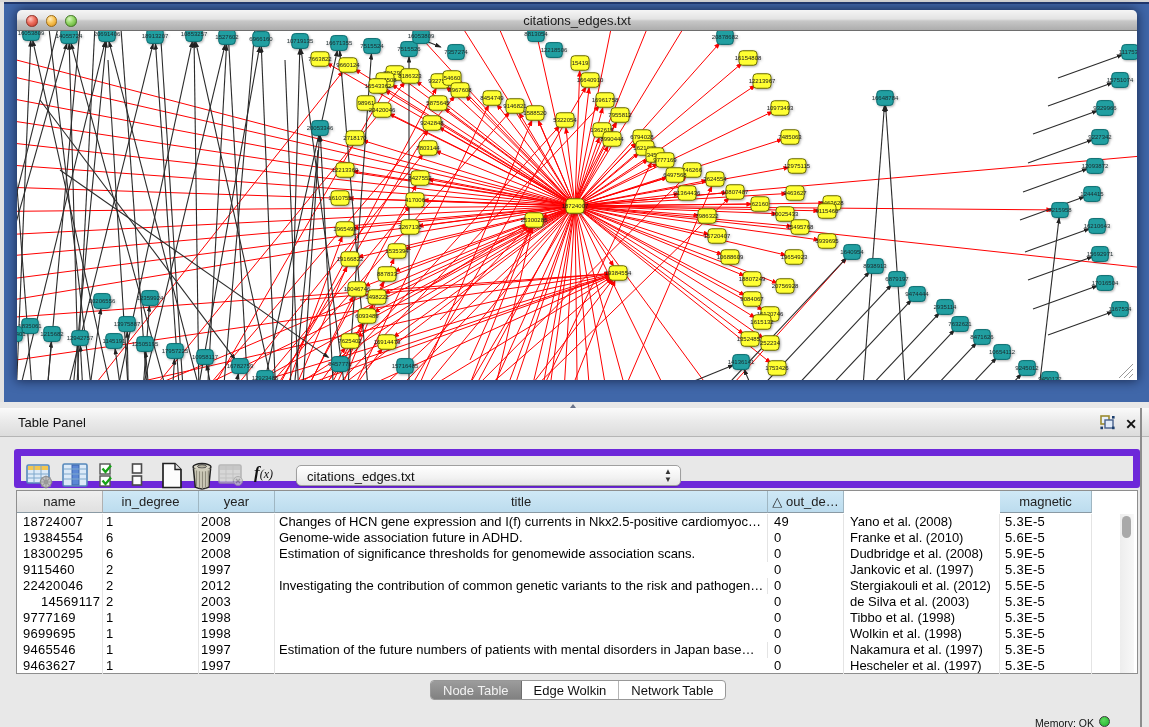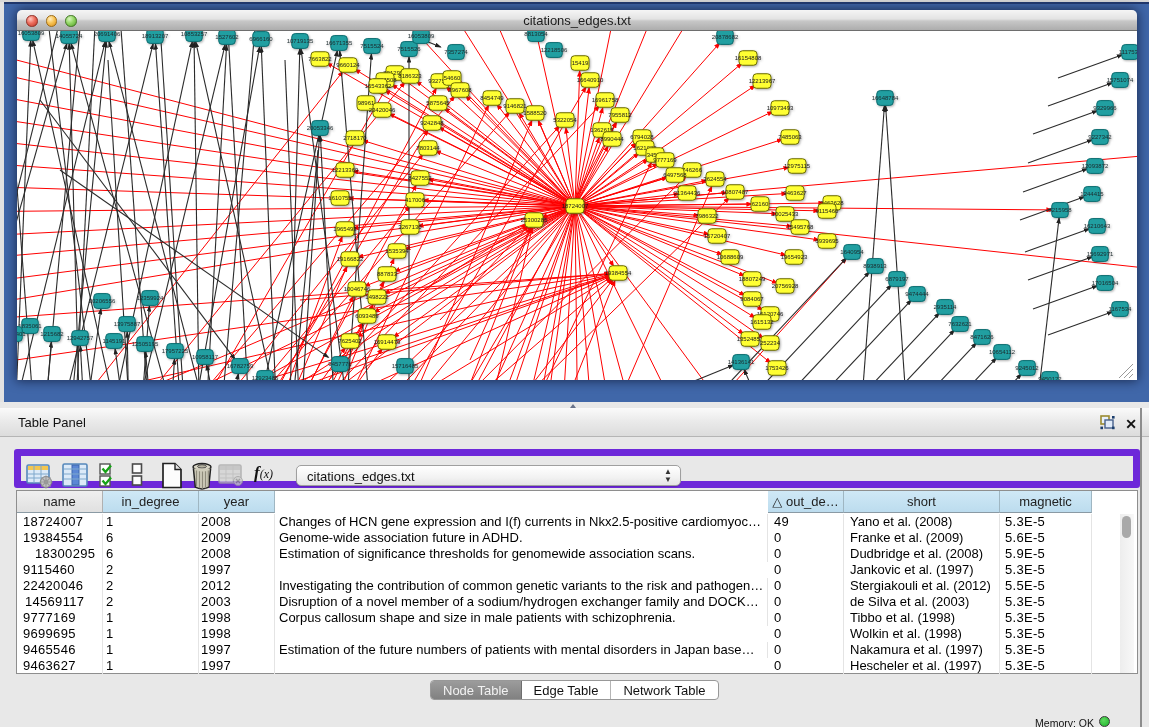--- a/index.html
+++ b/index.html
@@ -632,43 +632,43 @@
     <div class="icon" style="left:233px;top:7px;font-family:'Liberation Serif',serif;font-style:italic;font-size:17px;color:#111"><b>f</b><span style="font-size:12px">(x)</span></div>
     <div class="combo">
         <div class="t">citations_edges.txt</div>
         <div class="st">▲<br>▼</div>
       </div>
   </div>
   <div class="table">
     <div class="th gray" style="left:0px;width:86px">name</div>
       <div class="th" style="left:86px;width:96px">in_degree</div>
       <div class="th" style="left:182px;width:76px">year</div>
+      <div class="th" style="left:258px;width:493px">title</div>
       <div class="th" style="left:751px;width:76px">△ out_de…</div>
-      <div class="th" style="left:827px;width:156px">short</div>
       <div class="th" style="left:983px;width:92px">magnetic</div>
     <div class="tr" style="top:23px">
         <div class="tc" style="left:0px;width:86px;padding-left:6px">18724007</div>
         <div class="tc" style="left:86px;width:96px;padding-left:3px">1</div>
         <div class="tc" style="left:182px;width:76px;padding-left:2px">2008</div>
         <div class="tc" style="left:258px;width:493px;padding-left:4px;letter-spacing:0">Changes of HCN gene expression and I(f) currents in Nkx2.5-positive cardiomyoc…</div>
         <div class="tc" style="left:751px;width:76px;padding-left:6px">49</div>
         <div class="tc" style="left:827px;width:156px;padding-left:6px;letter-spacing:0">Yano et al. (2008)</div>
         <div class="tc" style="left:983px;width:92px;padding-left:5px">5.3E-5</div>
       </div>
 <div class="tr" style="top:39px">
         <div class="tc" style="left:0px;width:86px;padding-left:6px">19384554</div>
         <div class="tc" style="left:86px;width:96px;padding-left:3px">6</div>
         <div class="tc" style="left:182px;width:76px;padding-left:2px">2009</div>
         <div class="tc" style="left:258px;width:493px;padding-left:4px;letter-spacing:0">Genome-wide association future in ADHD.</div>
         <div class="tc" style="left:751px;width:76px;padding-left:6px">0</div>
-        <div class="tc" style="left:827px;width:156px;padding-left:6px;letter-spacing:0">Franke et al. (2009)</div>
+        <div class="tc" style="left:827px;width:156px;padding-left:6px;letter-spacing:0">Franke et al. (2010)</div>
         <div class="tc" style="left:983px;width:92px;padding-left:5px">5.6E-5</div>
       </div>
 <div class="tr" style="top:55px">
-        <div class="tc" style="left:0px;width:86px;padding-left:18px">18300295</div>
+        <div class="tc" style="left:0px;width:86px;padding-left:6px">18300295</div>
         <div class="tc" style="left:86px;width:96px;padding-left:3px">6</div>
         <div class="tc" style="left:182px;width:76px;padding-left:2px">2008</div>
         <div class="tc" style="left:258px;width:493px;padding-left:4px;letter-spacing:0">Estimation of significance thresholds for genomewide association scans.</div>
         <div class="tc" style="left:751px;width:76px;padding-left:6px">0</div>
         <div class="tc" style="left:827px;width:156px;padding-left:6px;letter-spacing:0">Dudbridge et al. (2008)</div>
         <div class="tc" style="left:983px;width:92px;padding-left:5px">5.9E-5</div>
       </div>
 <div class="tr" style="top:71px">
         <div class="tc" style="left:0px;width:86px;padding-left:6px">9115460</div>
         <div class="tc" style="left:86px;width:96px;padding-left:3px">2</div>
@@ -680,33 +680,31 @@
 <div class="tr" style="top:87px">
         <div class="tc" style="left:0px;width:86px;padding-left:6px">22420046</div>
         <div class="tc" style="left:86px;width:96px;padding-left:3px">2</div>
         <div class="tc" style="left:182px;width:76px;padding-left:2px">2012</div>
         <div class="tc" style="left:258px;width:493px;padding-left:4px;letter-spacing:0">Investigating the contribution of common genetic variants to the risk and pathogen…</div>
         <div class="tc" style="left:751px;width:76px;padding-left:6px">0</div>
         <div class="tc" style="left:827px;width:156px;padding-left:6px;letter-spacing:0">Stergiakouli et al. (2012)</div>
         <div class="tc" style="left:983px;width:92px;padding-left:5px">5.5E-5</div>
       </div>
 <div class="tr" style="top:103px">
-        <div class="tc" style="left:0px;width:86px;padding-left:8px">14569117</div>
+        <div class="tc" style="left:0px;width:86px;padding-left:24px">14569117</div>
         <div class="tc" style="left:86px;width:96px;padding-left:3px">2</div>
         <div class="tc" style="left:182px;width:76px;padding-left:2px">2003</div>
-        <div class="tc" style="left:258px;width:493px;padding-left:4px;letter-spacing:0">Disruption of a novel member of a sodium/hydrogen exchanger family and DOCK…</div>
         <div class="tc" style="left:751px;width:76px;padding-left:6px">0</div>
         <div class="tc" style="left:827px;width:156px;padding-left:6px;letter-spacing:0">de Silva et al. (2003)</div>
         <div class="tc" style="left:983px;width:92px;padding-left:5px">5.3E-5</div>
       </div>
 <div class="tr" style="top:119px">
         <div class="tc" style="left:0px;width:86px;padding-left:6px">9777169</div>
         <div class="tc" style="left:86px;width:96px;padding-left:3px">1</div>
         <div class="tc" style="left:182px;width:76px;padding-left:2px">1998</div>
-        <div class="tc" style="left:258px;width:493px;padding-left:4px;letter-spacing:0">Corpus callosum shape and size in male patients with schizophrenia.</div>
         <div class="tc" style="left:751px;width:76px;padding-left:6px">0</div>
         <div class="tc" style="left:827px;width:156px;padding-left:6px;letter-spacing:0">Tibbo et al. (1998)</div>
         <div class="tc" style="left:983px;width:92px;padding-left:5px">5.3E-5</div>
       </div>
 <div class="tr" style="top:135px">
         <div class="tc" style="left:0px;width:86px;padding-left:6px">9699695</div>
         <div class="tc" style="left:86px;width:96px;padding-left:3px">1</div>
         <div class="tc" style="left:182px;width:76px;padding-left:2px">1998</div>
         <div class="tc" style="left:751px;width:76px;padding-left:6px">0</div>
         <div class="tc" style="left:827px;width:156px;padding-left:6px;letter-spacing:0">Wolkin et al. (1998)</div>
@@ -728,18 +726,18 @@
         <div class="tc" style="left:751px;width:76px;padding-left:6px">0</div>
         <div class="tc" style="left:827px;width:156px;padding-left:6px;letter-spacing:0">Hescheler et al. (1997)</div>
         <div class="tc" style="left:983px;width:92px;padding-left:5px">5.3E-5</div>
       </div>
     <div class="sbtrack">
         <div class="sbthumb"></div>
       </div>
   </div>
   <div class="tabs">
       <div class="seg sel">Node Table</div>
-      <div class="seg">Edge Table</div>
+      <div class="seg">Edge Wolkin</div>
       <div class="seg">Network Table</div>
     </div>
   <div class="mem">Memory: OK</div>
     <div class="dot"></div>
 </div>
 
 </body></html>

